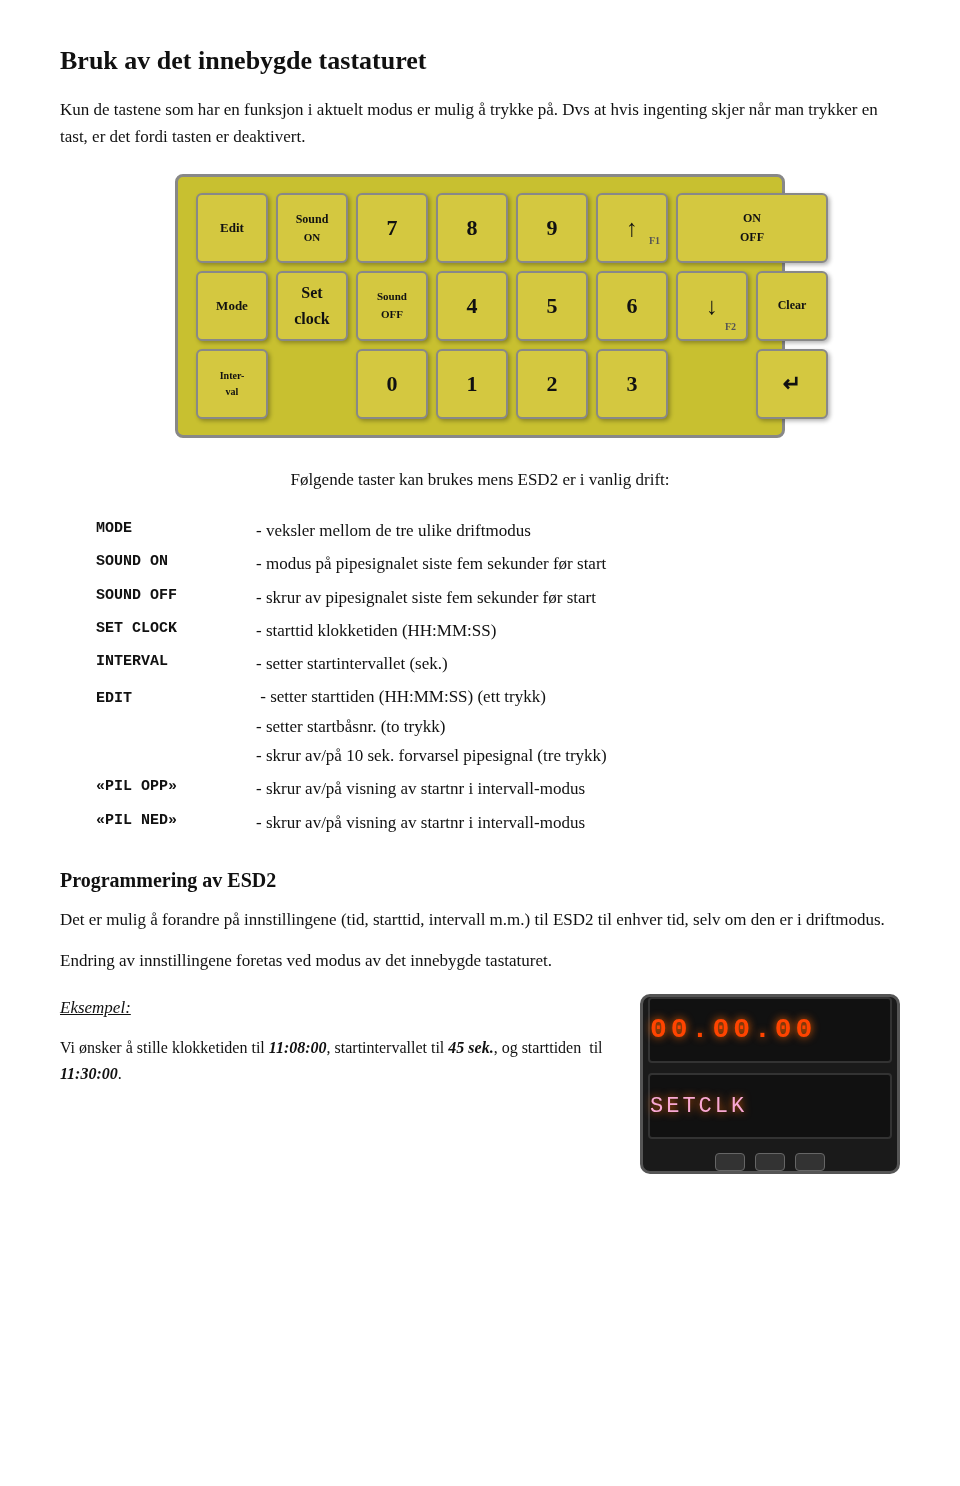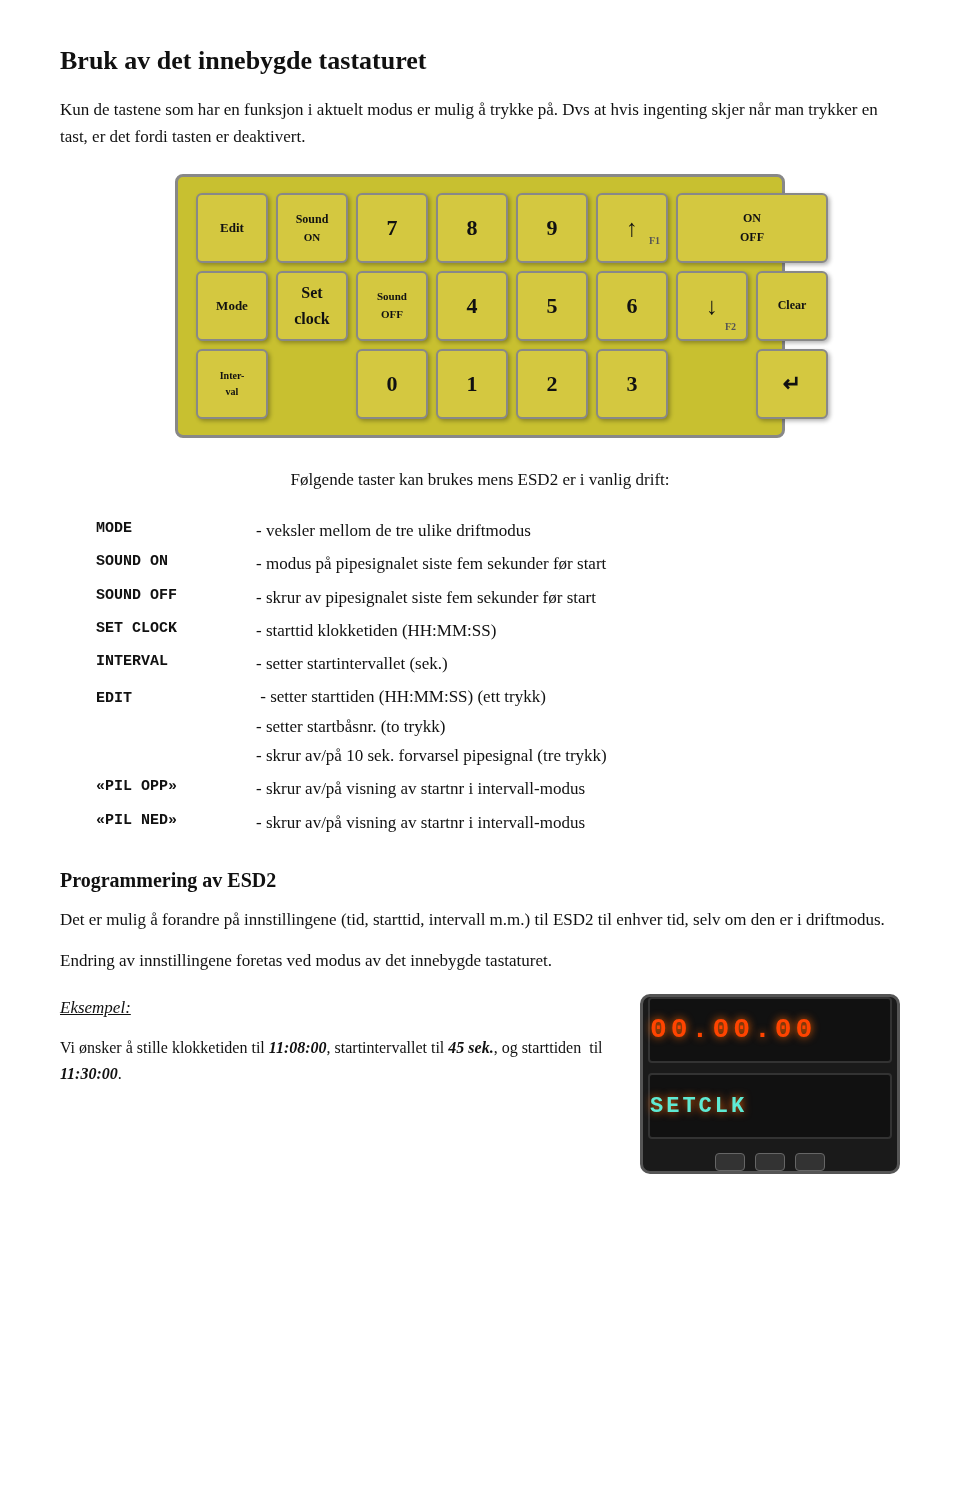--- a/index.html
+++ b/index.html
@@ -139,22 +139,22 @@
       font-family: 'Courier New', monospace;
       font-size: 28px;
       font-weight: bold;
       color: #ff4400;
       letter-spacing: 4px;
       text-shadow: 0 0 8px #ff6600;
     }
     .display-text {
       font-family: 'Courier New', monospace;
       font-size: 22px;
-      font-weight: bold;
-      color: #5eead4;
+      font-weight: normal;
+      color: #f9a8d4;
       letter-spacing: 3px;
       text-shadow: 0 0 8px #ff6600;
     }
     .display-controls {
       display: flex;
       flex-direction: row;
       gap: 10px;
       margin-top: 4px;
     }
     .ctrl-btn {

